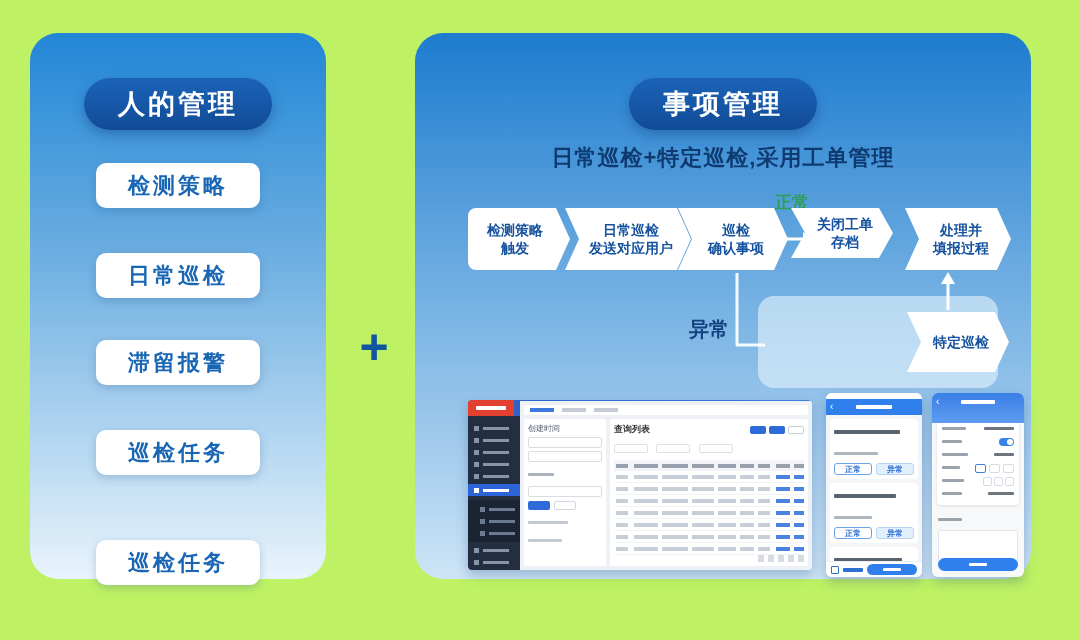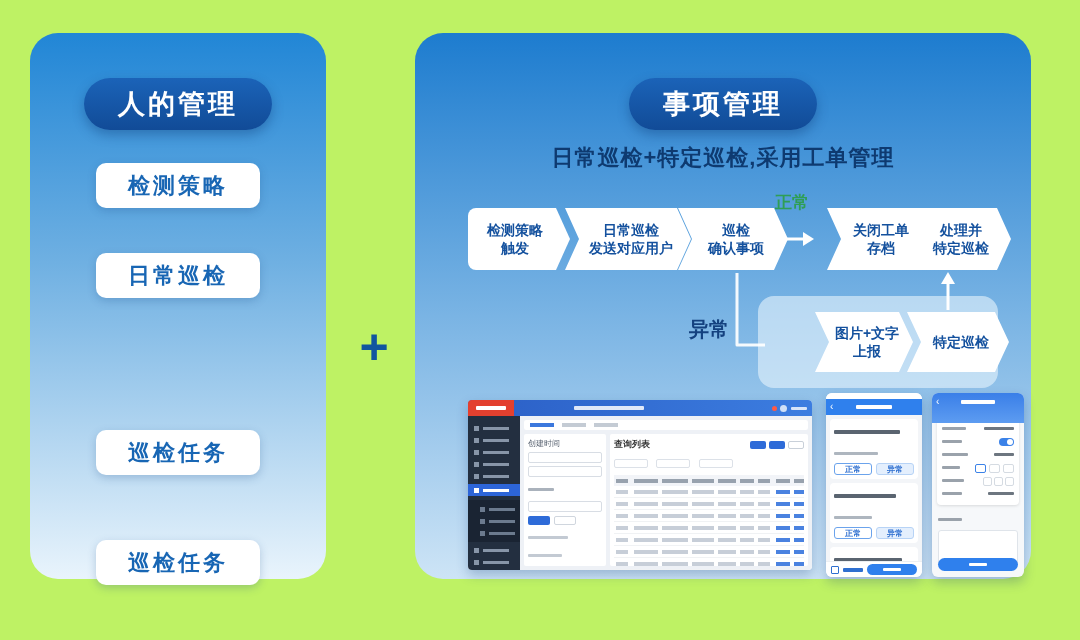--- a/index.html
+++ b/index.html
@@ -47,21 +47,21 @@
   .connectors{position:absolute;left:0;top:0;width:616px;height:546px;pointer-events:none;}
 
   
   .shot{position:absolute;background:#fff;box-shadow:0 5px 12px rgba(20,60,120,.28);overflow:hidden;}
   .bar{display:inline-block;border-radius:1px;}
 
   
   .shot.desktop{left:53px;top:367px;width:344px;height:170px;border-radius:4px;}
   .dt-topbar{height:16px;background:linear-gradient(90deg,#2b5fc6,#3c7de0);display:flex;align-items:center;}
   .dt-logo{width:46px;height:16px;background:#e3402f;display:flex;align-items:center;justify-content:center;}
-  .dt-body{display:flex;height:154px;}
+  .dt-body{display:flex;height:154px;align-items:flex-end;}
   .dt-side{width:52px;background:#232f40;padding-top:4px;flex:none;}
   .dt-nav-row{height:8px;margin:4px 6px;background-repeat:no-repeat;
     background-image:linear-gradient(#8795a8,#8795a8),linear-gradient(#8795a8,#8795a8);
     background-size:5px 5px,26px 3px;background-position:0 50%,9px 50%;}
   .dt-nav-row.active{height:12px;margin:4px 0;background-color:#2d65d8;
     background-image:linear-gradient(#fff,#fff),linear-gradient(#fff,#fff);
     background-size:5px 5px,26px 3px;background-position:6px 50%,15px 50%;}
   .dt-nav-sub{background:#1a2433;padding:1px 0;}
   .dt-nav-sub .dt-nav-row{margin:4px 0 4px 0;background-position:12px 50%,21px 50%;
     background-image:linear-gradient(#6b7a8e,#6b7a8e),linear-gradient(#6b7a8e,#6b7a8e);}
@@ -127,20 +127,21 @@
 </style>
 </head>
 <body>
 
 <div class="canvas">
 
   <div class="panel left">
     <div class="pill">人的管理</div>
     <div class="left-item" style="top:130px">检测策略</div>
     <div class="left-item" style="top:220px">日常巡检</div>
+    <div class="left-item" style="top:307px">滞留报警</div>
     <div class="left-item" style="top:397px">巡检任务</div>
     <div class="left-item" style="top:507px">巡检任务</div>
   </div>
 
   <div class="plus">+</div>
 
   <div class="panel right">
     <div class="pill">事项管理</div>
     <div class="subtitle">日常巡检+特定巡检,采用工单管理</div>
 
@@ -154,28 +155,26 @@
       <polygon points="526,251 533,239 540,251" fill="#ffffff"></polygon>
     </svg>
 
     <div class="chev first" style="left:53px;top:175px;width:94px;height:62px">检测策略
 触发</div>
     <div class="chev mid" style="left:150px;top:175px;width:108px;height:62px">日常巡检
 发送对应用户</div>
     <div class="chev mid" style="left:263px;top:175px;width:92px;height:62px">巡检
 确认事项</div>
     <div class="flow-label normal">正常</div>
-    <div class="chev mid" style="left:412px;top:175px;width:84px;height:62px">关闭工单
+    <div class="chev mid" style="left:376px;top:175px;width:84px;height:50px">关闭工单
 存档</div>
     <div class="chev mid" style="left:490px;top:175px;width:88px;height:62px">处理并
-特定巡检</div>
+填报过程</div>
 
     <div class="flow-label abnormal">异常</div>
-    <div class="chev mid" style="left:400px;top:279px;width:80px;height:60px">图片+文字
-上报</div>
     <div class="chev mid" style="left:492px;top:279px;width:84px;height:60px">特定巡检</div>
 
     <div class="shot desktop">
       <div class="dt-topbar">
         <span class="dt-logo">
             <span class="bar" style="width:30px;height:4px;background:#fff"></span>
           </span>
         <span class="bar" style="width:70px;height:4px;background:rgba(255,255,255,.85);margin-left:60px"></span>
         <span class="bar" style="width:5px;height:5px;background:#ff5a46;border-radius:50%;margin-left:auto"></span>
         <span class="bar" style="width:7px;height:7px;background:#cfe0f7;border-radius:50%;margin:0 4px 0 3px"></span>

